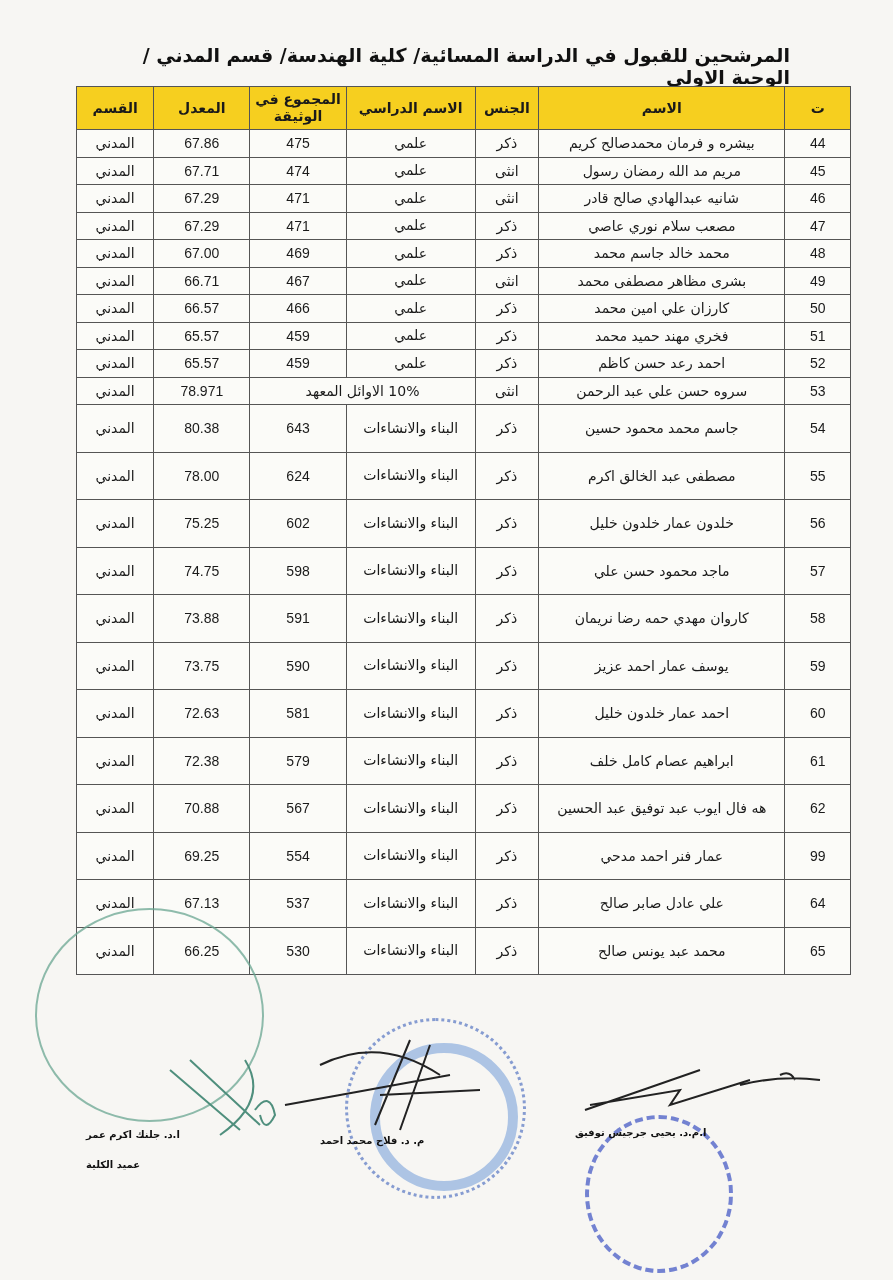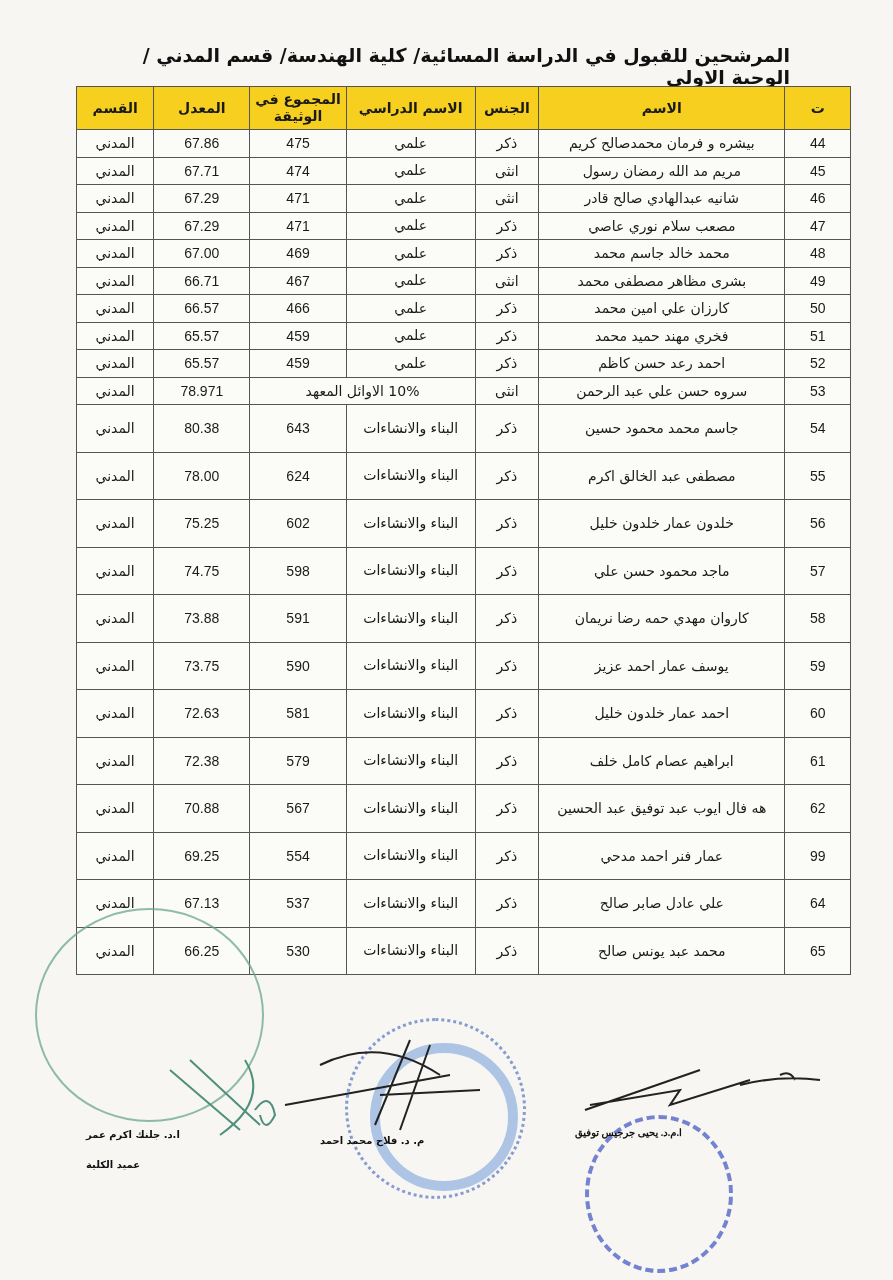--- a/index.html
+++ b/index.html
@@ -32,21 +32,21 @@
   .c-name { width: 233px; }
   .c-sex { width: 60px; }
   .c-branch { width: 122px; }
   .c-total { width: 91px; }
   .c-avg { width: 91px; }
   .c-dept { width: 73px; }
 
   .sig { position: absolute; direction: rtl; text-align: left; font-weight: bold; font-size: 10px; line-height: 30px; color: #111; }
   .sig-dean { left: 86px; top: 1120px; width: 150px; }
   .sig-assist { left: 320px; top: 1126px; width: 220px; }
-  .sig-reg { left: 575px; top: 1118px; width: 260px; font-family: Liberation Serif, serif; }
+  .sig-reg { left: 575px; top: 1118px; width: 260px; }
   .stamp { position: absolute; border-radius: 50%; pointer-events: none; }
   .stamp-green { left: 35px; top: 908px; width: 225px; height: 210px; border: 2px solid #6aa592; opacity: .75; }
   .stamp-blue { left: 345px; top: 1018px; width: 175px; height: 175px; border: 3px dotted #6b86c9; opacity: .8; }
   .stamp-blue::after { content:""; position:absolute; left:22px; top:22px; width:128px; height:128px; border-radius:50%; border:10px solid #5d8fd6; opacity:.6; }
   .stamp-seal { left: 585px; top: 1115px; width: 140px; height: 150px; border: 4px dashed #3c52c4; opacity: .7; }
   svg.scribble { position: absolute; pointer-events: none; }
 </style>
 </head>
 <body>
 

